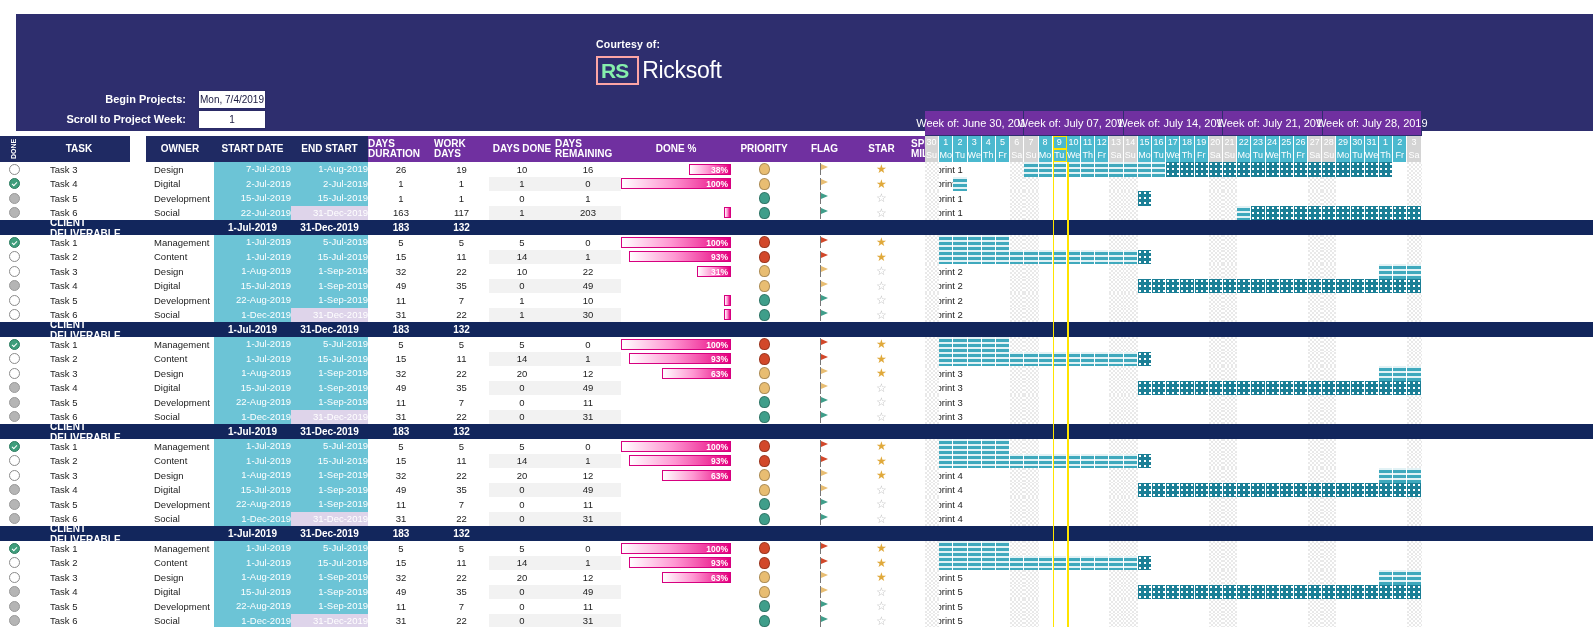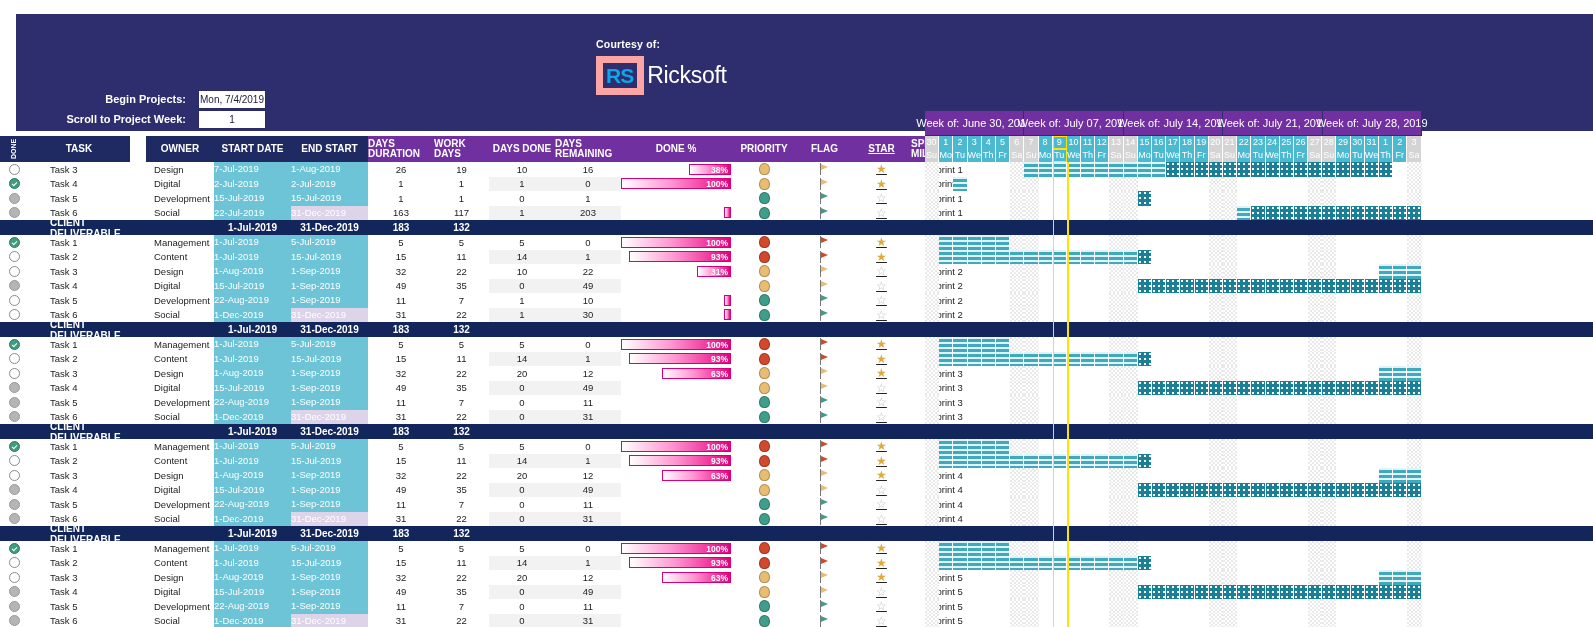--- a/index.html
+++ b/index.html
@@ -21,22 +21,22 @@
   .lbl-begin { left:20px; top:79px; width:150px; }
   .lbl-scroll { left:20px; top:99px; width:150px; }
   .valbox { position:absolute; background:#ffffff; border:1px solid #2b2b66;
     font-size:10px; color:#1a1a40; text-align:center; line-height:17px; height:19px; }
   .v-begin { left:182px; top:76px; width:68px; }
   .v-scroll { left:182px; top:96px; width:68px; }
 
   .courtesy { position:absolute; left:580px; top:24px; font-size:10.5px;
     font-weight:bold; color:#ffffff; letter-spacing:.2px; }
   .logo { position:absolute; left:580px; top:42px; display:flex; align-items:center; }
-  .logo .rs { display:inline-block; border:7px solid #fca5a5; color:#0ea5e9;
-    font-weight:bold; font-size:21px; line-height:21px; padding:2px 4px 2px 3px;
+  .logo .rs { display:inline-block; border:2px solid #fca5a5; color:#86efac;
+    font-weight:bold; font-size:21px; line-height:21px; padding:2px 9px 2px 3px;
     letter-spacing:-1px; }
   .logo .nm { color:#ffffff; font-size:23px; line-height:23px; font-weight:normal;
     margin-left:3px; letter-spacing:-.3px; }
 
   
   .weeks { position:absolute; left:925px; top:110px; height:26px; display:flex; }
   .week { height:26px; background:#7030a0; color:#ffffff; font-size:11px;
     display:flex; align-items:center; justify-content:center; border:1px solid #2e2e6e;
     border-left:none; white-space:nowrap; }
 
@@ -60,29 +60,29 @@
   .w-owner { width:68px;margin-left:16px; }
   .w-start { width:77px; }
   .w-end   { width:77px; }
   .w-dur   { width:66px; }
   .w-work  { width:55px; }
   .w-dd    { width:66px; }
   .w-rem   { width:66px; }
   .w-pct   { width:110px; }
   .w-pri   { width:66px; }
   .w-flag  { width:55px; }
-  .w-star  { width:59px;text-decoration:underline; }
+  .w-star  { width:59px; }
   .w-spr   { width:71px; }
 
   .ctr { justify-content:center; }
   .lft { justify-content:flex-start; padding-left:22px; }
   .lft2 { justify-content:flex-start; padding-left:8px; }
 
   
-  .pill { display:block; width:100%; height:100%; line-height:14.5px; text-align:left;
+  .pill { display:block; width:100%; height:100%; line-height:14.5px; text-align:right;
     color:#ffffff; font-size:9.5px; }
   .pill.cy { background:#6cc4d6; }
   .pill.lav { background:#ded4ea; color:#ffffff; }
 
   
   .secrow { display:flex; height:15px; background:#12265c; align-items:stretch; }
   .secrow .c { display:flex; align-items:center; color:#ffffff; font-size:10px;
     font-weight:bold; }
 
   

